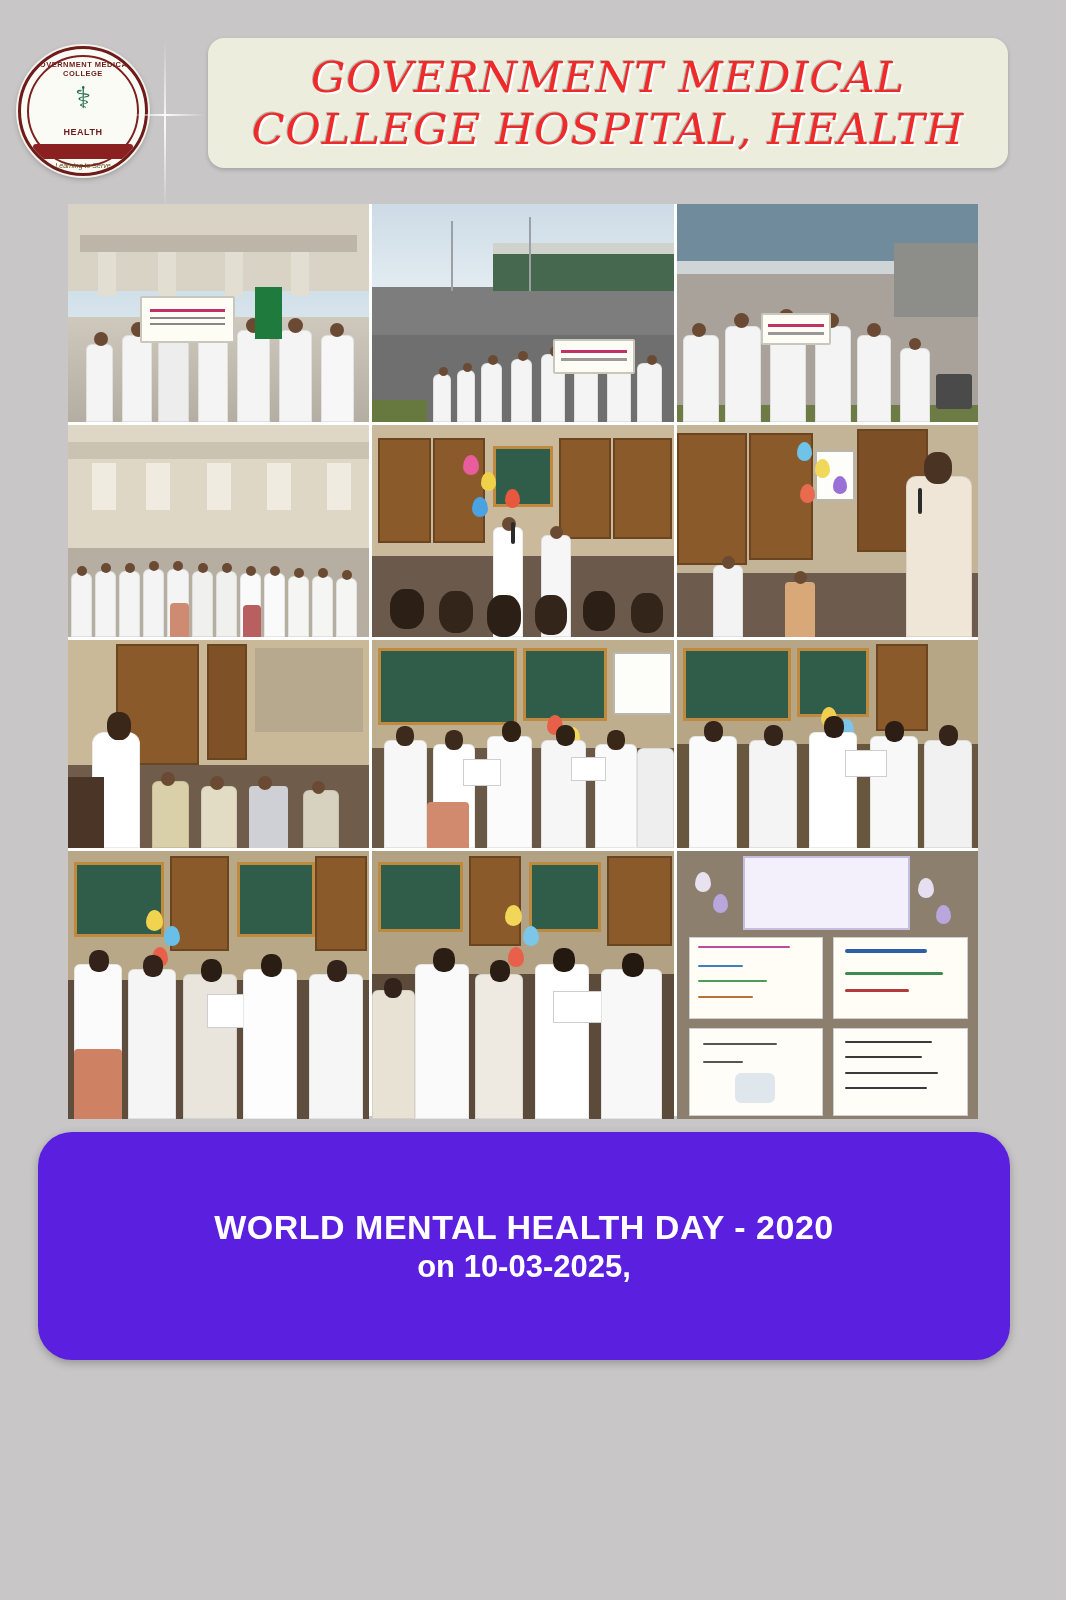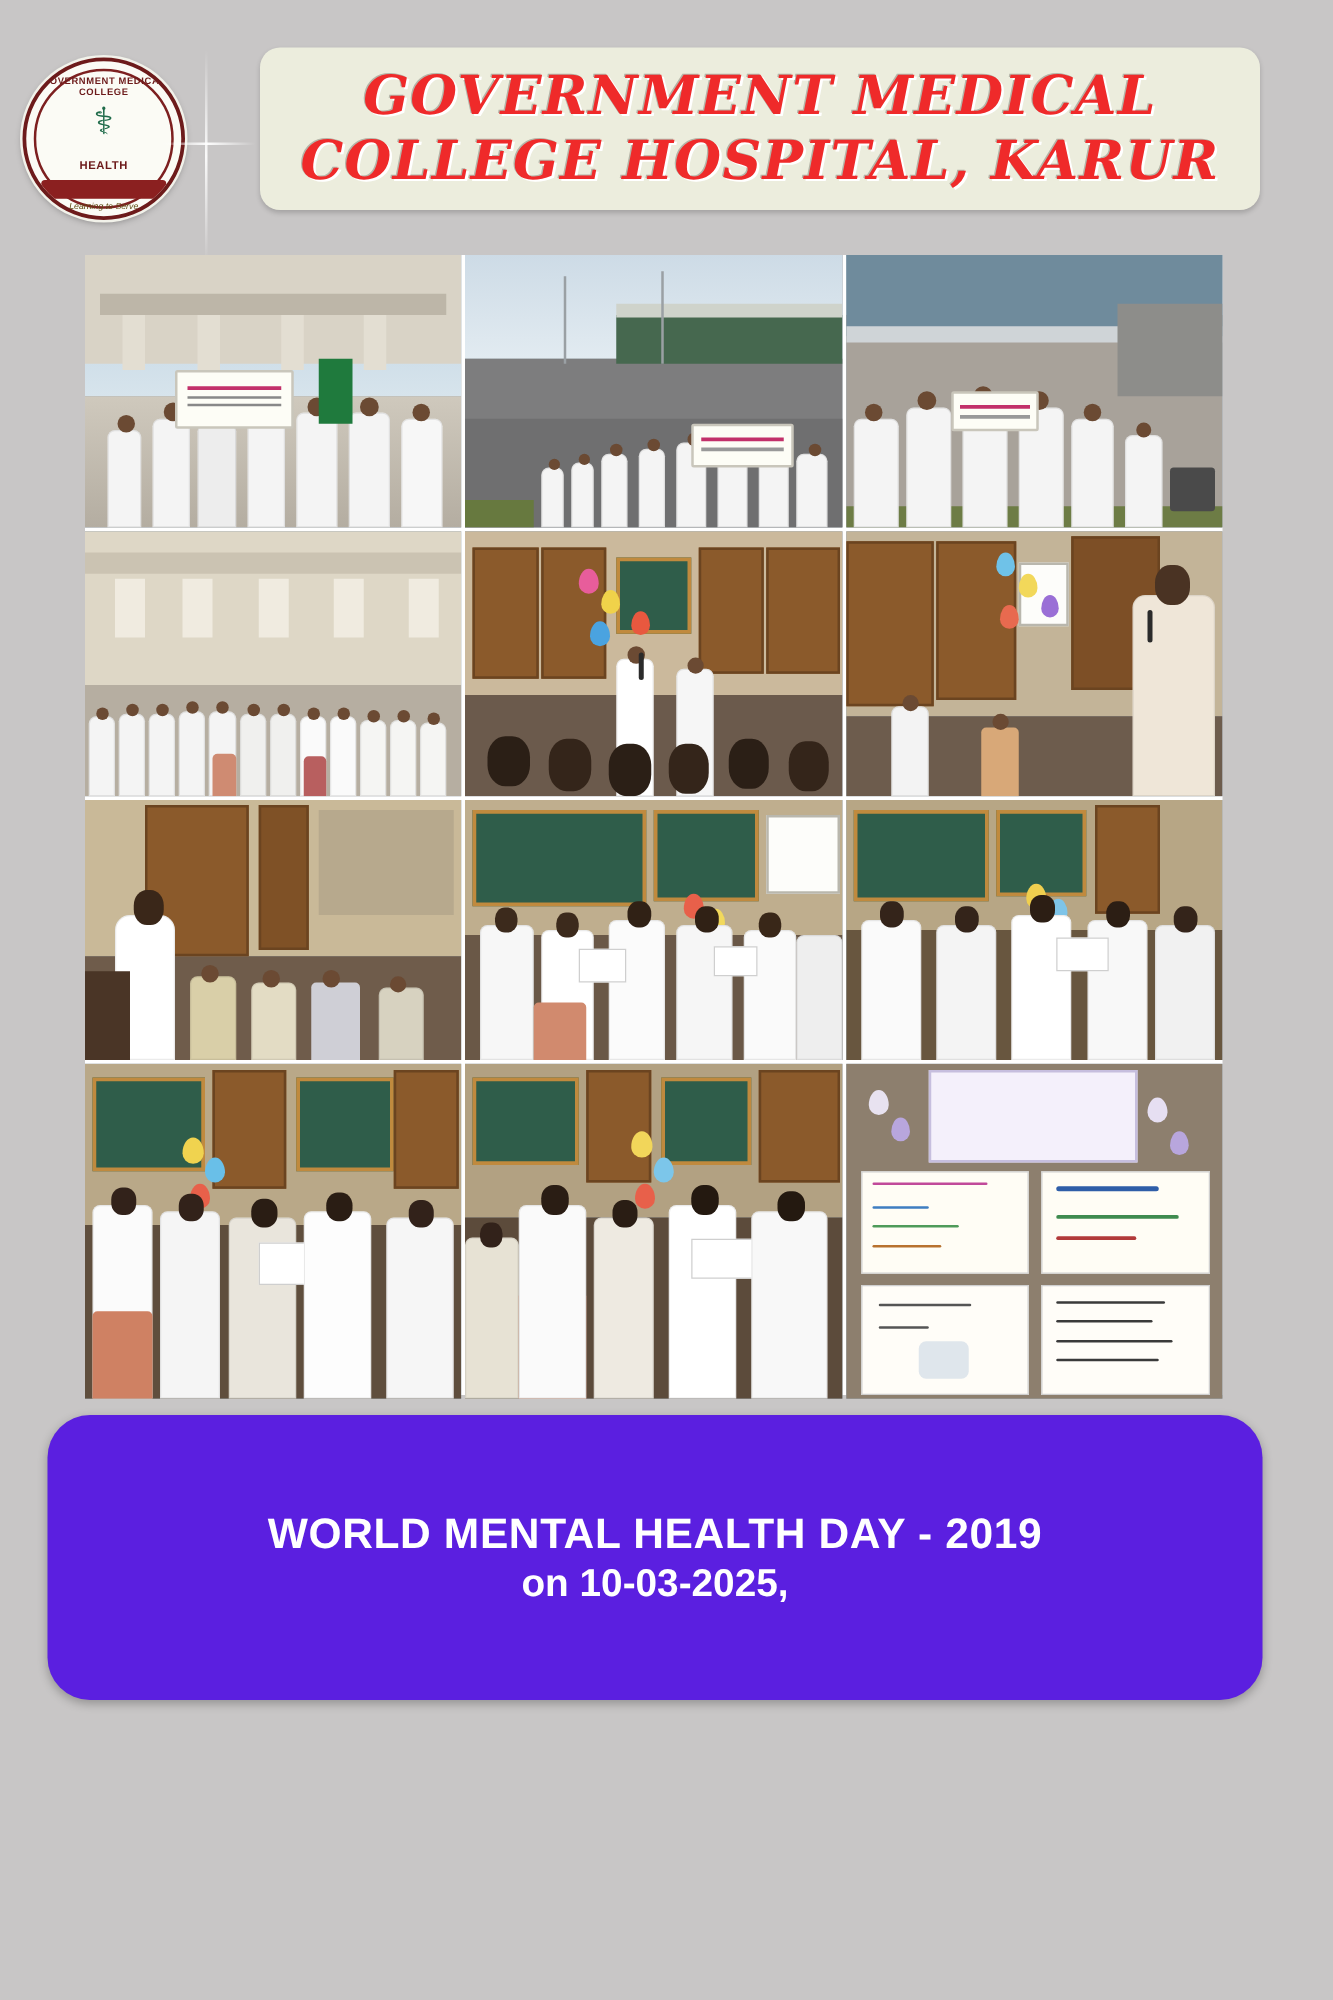--- a/index.html
+++ b/index.html
@@ -117,21 +117,21 @@
     border-radius: 16px;
     box-shadow: 0 2px 4px rgba(0,0,0,.18);
     display: flex;
     flex-direction: column;
     align-items: center;
     justify-content: center;
   }
   .title-line {
     font-family: "DejaVu Serif", serif;
     font-style: italic;
-    font-weight: bold;
+    font-weight: normal;
     font-size: 43px;
     letter-spacing: 1px;
     color: #ef2a2a;
     text-shadow: 2px 2px 0 #ffffff, -1px -1px 0 #b5b5a8;
     line-height: 52px;
     white-space: nowrap;
   }
 
   
   .collage {
@@ -231,21 +231,21 @@
     </div>
     <div class="arc-bottom">HEALTH</div>
     <div class="ribbon"></div>
     <div class="motto">Learning to Serve</div>
   </div>
 
   <div class="sparkle"></div>
 
   <div class="title-plate">
     <div class="title-line">GOVERNMENT MEDICAL</div>
-    <div class="title-line">COLLEGE HOSPITAL, KARUR</div>
+    <div class="title-line">COLLEGE HOSPITAL, HEALTH</div>
   </div>
 </div>
 
 <div class="collage">
 
   <div class="photo">
     <div class="sky" style="height:52%"></div>
     <div class="ground" style="height:48%;background:linear-gradient(180deg,#cfc9bd,#b4ada1)"></div>
     <div class="bldg" style="left:0;top:0;width:100%;height:40%;background:#d9d3c6"></div>
     <div class="bldg" style="left:4%;top:14%;width:92%;height:8%;background:#bdb6a8"></div>
@@ -552,15 +552,15 @@
     <div class="sheet" style="left:52%;top:66%;width:44%;height:32%;background:#fffdf8">
       <div class="scribble" style="left:8%;top:14%;width:66%;background:#3a3a3a;height:2px"></div>
       <div class="scribble" style="left:8%;top:32%;width:58%;background:#3a3a3a;height:2px"></div>
       <div class="scribble" style="left:8%;top:50%;width:70%;background:#3a3a3a;height:2px"></div>
       <div class="scribble" style="left:8%;top:68%;width:62%;background:#3a3a3a;height:2px"></div>
     </div>
   </div>
 </div>
 
 <div class="caption">
-  <div class="hl">WORLD MENTAL HEALTH DAY - 2019</div>
+  <div class="hl">WORLD MENTAL HEALTH DAY - 2020</div>
   <div class="ln">on 10-03-2025,</div>
 </div>
 
 </body></html>

